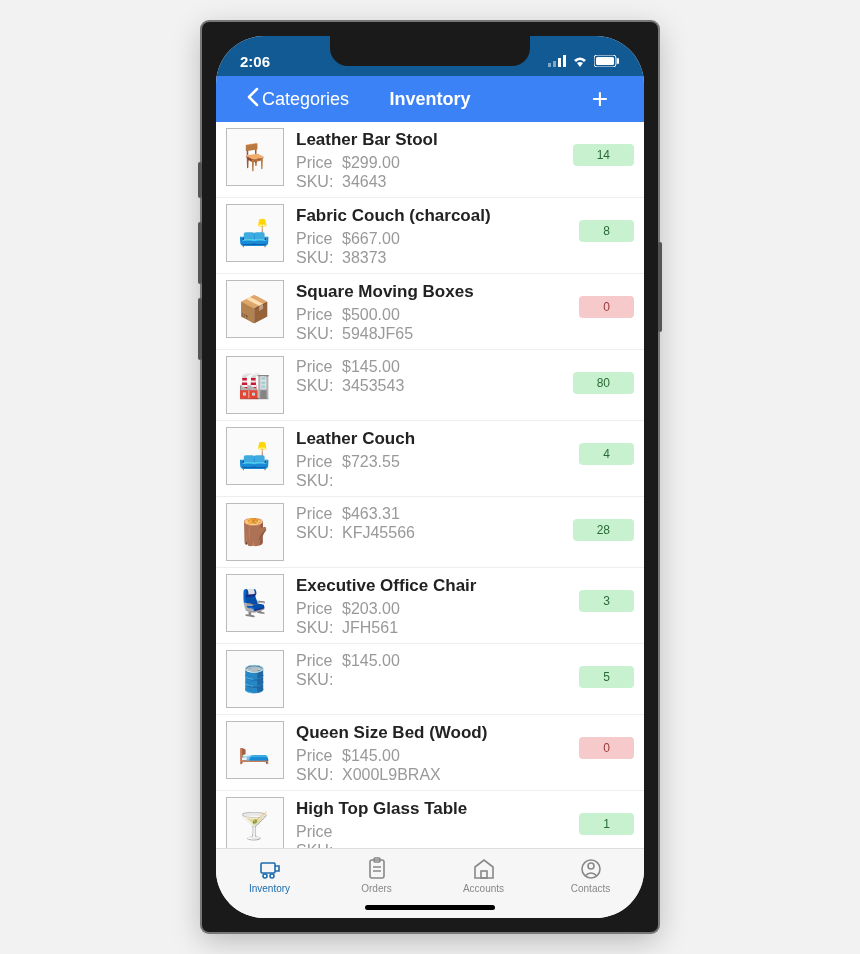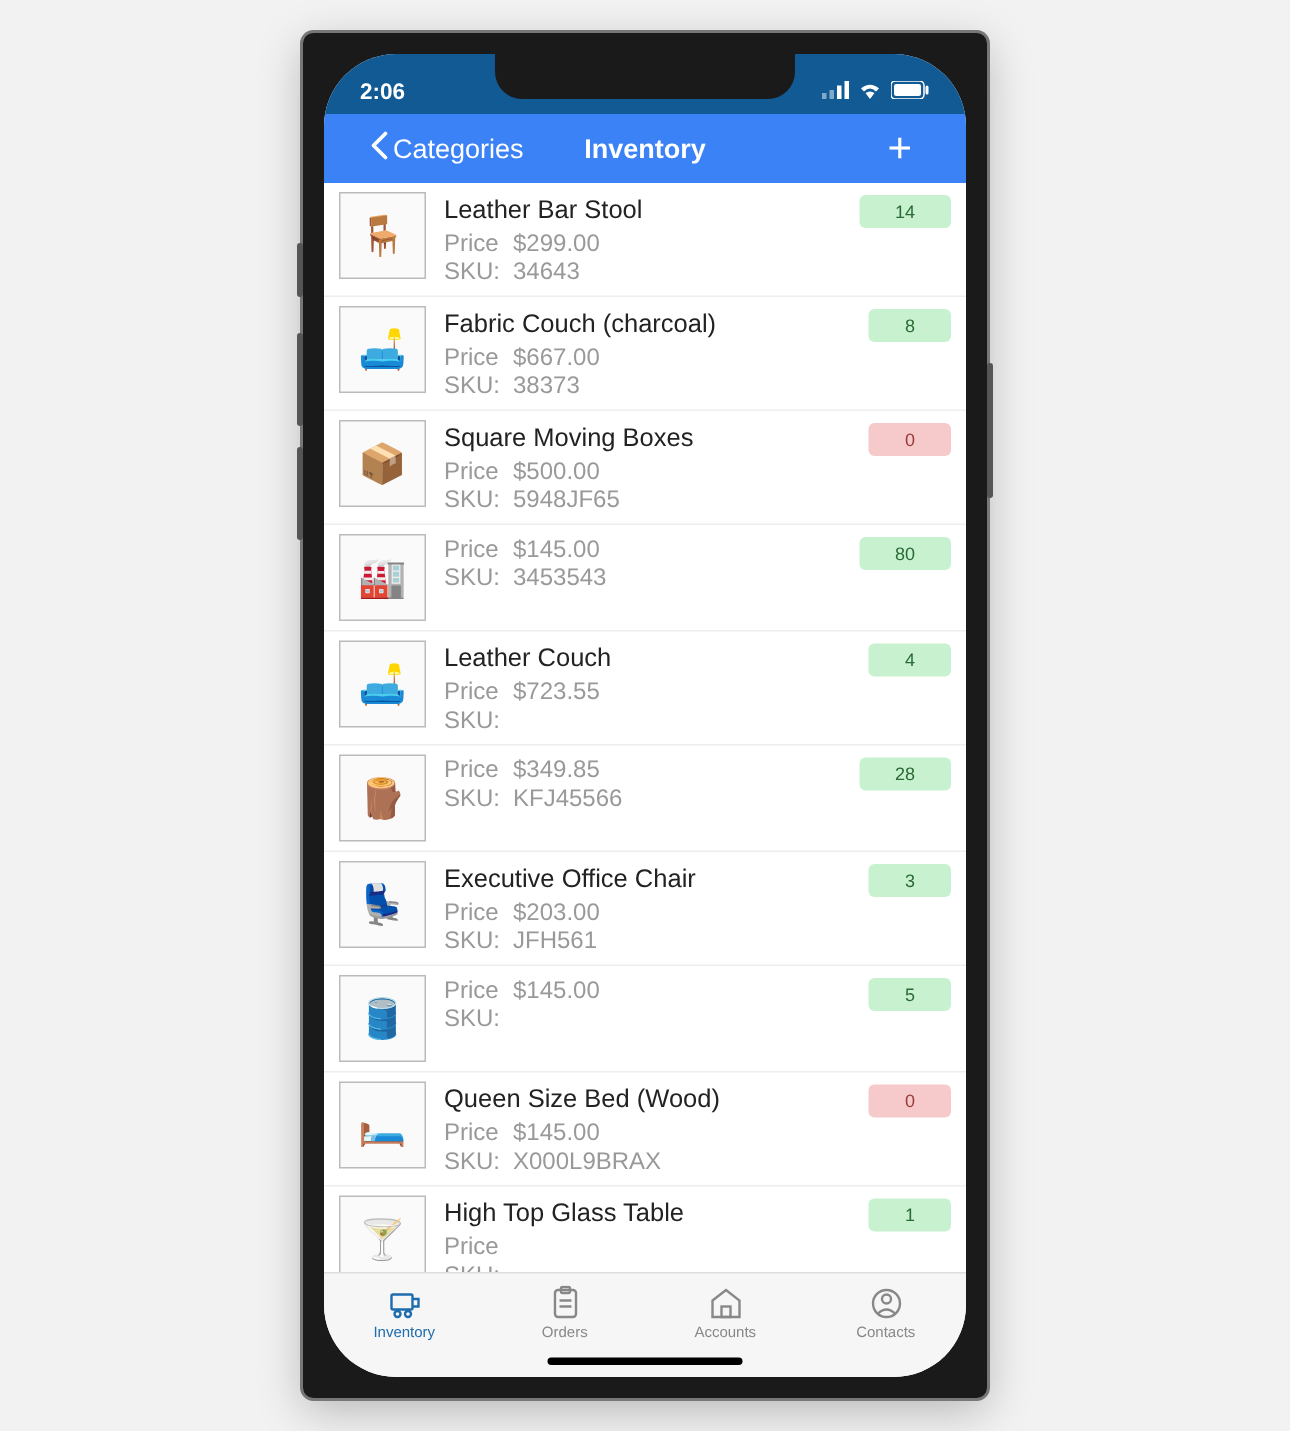--- a/index.html
+++ b/index.html
@@ -93,32 +93,32 @@
     height: 58px;
     border: 1px solid #bbb;
     flex-shrink: 0;
     display: flex;
     align-items: center;
     justify-content: center;
     font-size: 26px;
     background: #fafafa;
   }
   .info { flex: 1; min-width: 0; padding-top: 2px; }
-  .name { font-size: 17px; color: #222; font-weight: 400; margin-bottom: 4px; white-space: nowrap; overflow: hidden; text-overflow: ellipsis; }
+  .name { font-size: 17px; color: #222; font-weight: 700; margin-bottom: 4px; white-space: nowrap; overflow: hidden; text-overflow: ellipsis; }
   .meta { display: grid; grid-template-columns: 46px auto; row-gap: 1px; font-size: 16px; color: #999; }
   .badge {
     min-width: 46px;
     height: 22px;
     border-radius: 4px;
     font-size: 12px;
     display: flex;
     align-items: center;
     justify-content: center;
     flex-shrink: 0;
-    margin-top: 2px;
+    margin-top: 16px;
     padding: 0 24px;
   }
   .badge.green { background: #c8f2cf; color: #2a6a35; }
   .badge.red { background: #f6caca; color: #9a3a3a; }
   .tab-bar {
     height: 70px;
     background: #f6f6f7;
     border-top: 1px solid #ddd;
     display: flex;
     padding-bottom: 16px;
@@ -263,21 +263,21 @@
               <span></span>
             </div>
           </div>
           <div class="badge green">4</div>
         </div>
         <div class="row">
           <div class="thumb">🪵</div>
           <div class="info">
             <div class="meta">
               <span>Price</span>
-              <span>$349.85</span>
+              <span>$463.31</span>
               <span>SKU:</span>
               <span>KFJ45566</span>
             </div>
           </div>
           <div class="badge green">28</div>
         </div>
         <div class="row">
           <div class="thumb">💺</div>
           <div class="info">
             <div class="name">Executive Office Chair</div>

